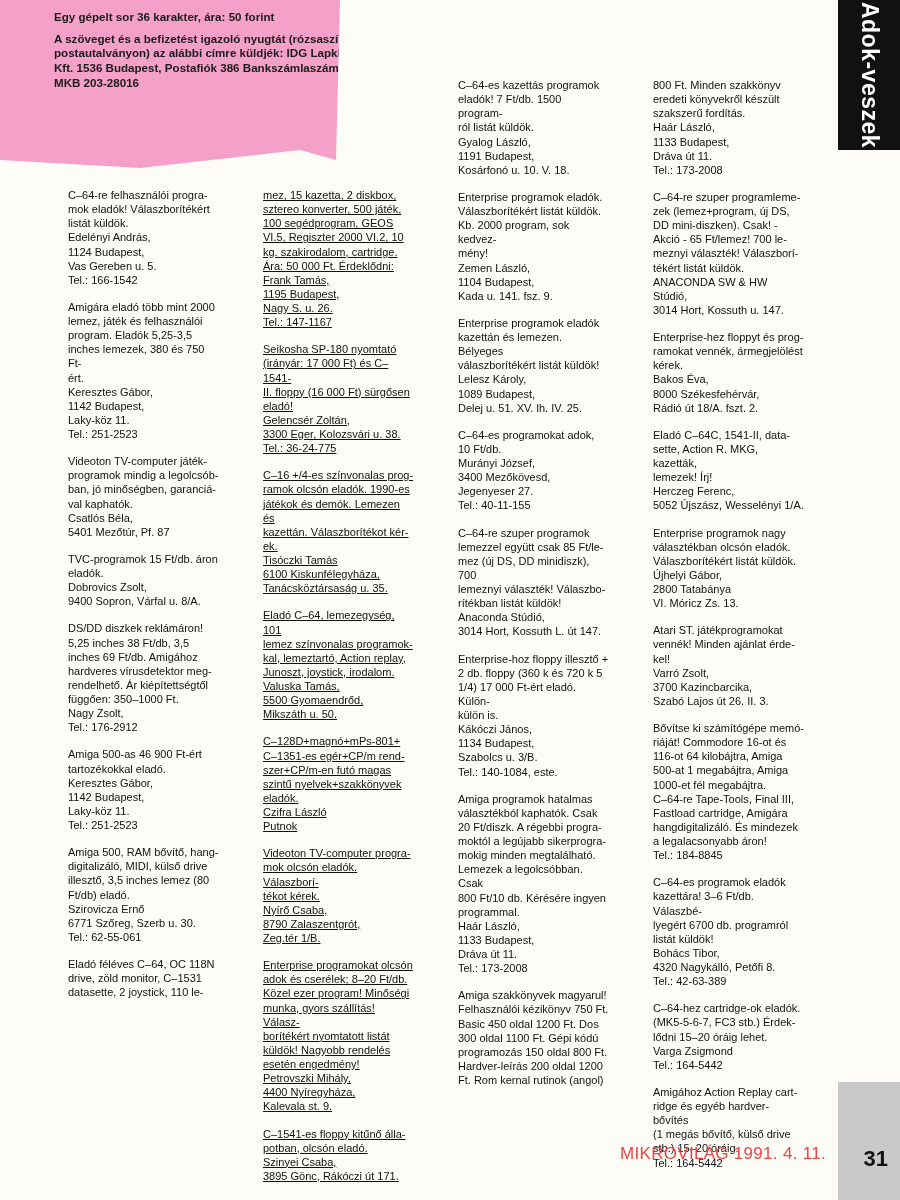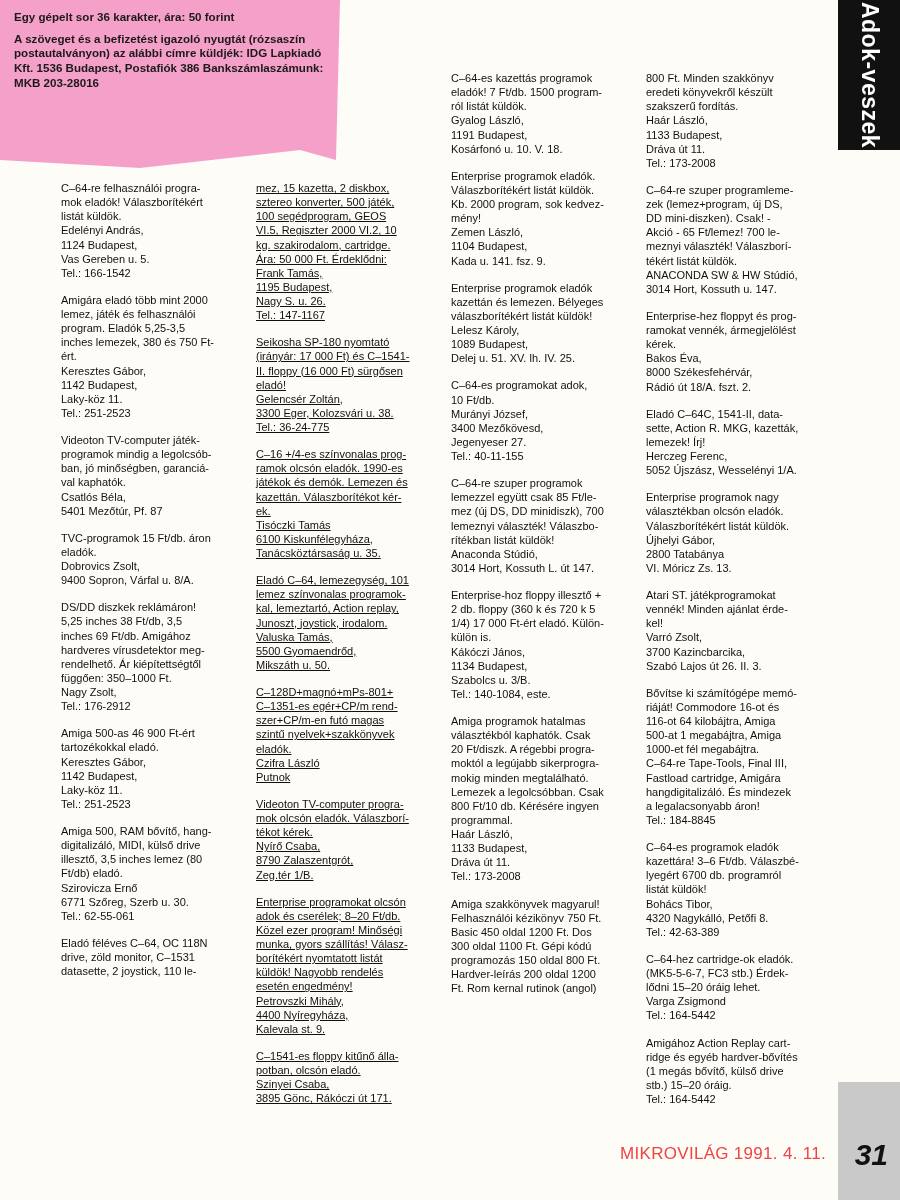--- a/index.html
+++ b/index.html
@@ -22,20 +22,21 @@
   }
   
   .pink-box {
     position: absolute;
     left: 0;
     top: 0;
     width: 340px;
     height: 168px;
     background: #f5a0c8;
     clip-path: polygon(0 0, 340px 0, 336px 160px, 300px 150px, 140px 168px, 0 160px);
+    padding-left: 40px;
   }
   .pink-box .pink-inner {
     padding: 10px 12px 0 14px;
     font-size: 11.6px;
     line-height: 1.27;
     font-weight: bold;
     color: #1a1a1a;
   }
   .pink-box p { margin: 0 0 0 0; }
   .pink-gap { height: 7px; }
@@ -88,41 +89,40 @@
     color: #111;
   }
   .col.col1 { padding-top: 0; }
   .col.col2 { padding-top: 0; text-decoration: underline; }
   .col.col3 { padding-top: -0; }
 
   .ad {
     margin: 0 0 13px 0;
   }
   .ad p {
-    margin: 5px;
+    margin: 12px;
     white-space: pre-line;
   }
 
   
   .footer {
     position: absolute;
     right: 74px;
     bottom: 36px;
     font-size: 17px;
     color: #ef4444;
     letter-spacing: 0.3px;
   }
   .pagenum {
     position: absolute;
     right: 12px;
     bottom: 28px;
-    font-size: 30px;
+    font-size: 22px;
     font-weight: bold;
     color: #111;
-    font-style: italic;
   }
 </style>
 </head>
 <body>
 
 <div class="page">
 
   <div class="pink-box">
     <div class="pink-inner">
       <p>Egy gépelt sor 36 karakter,

